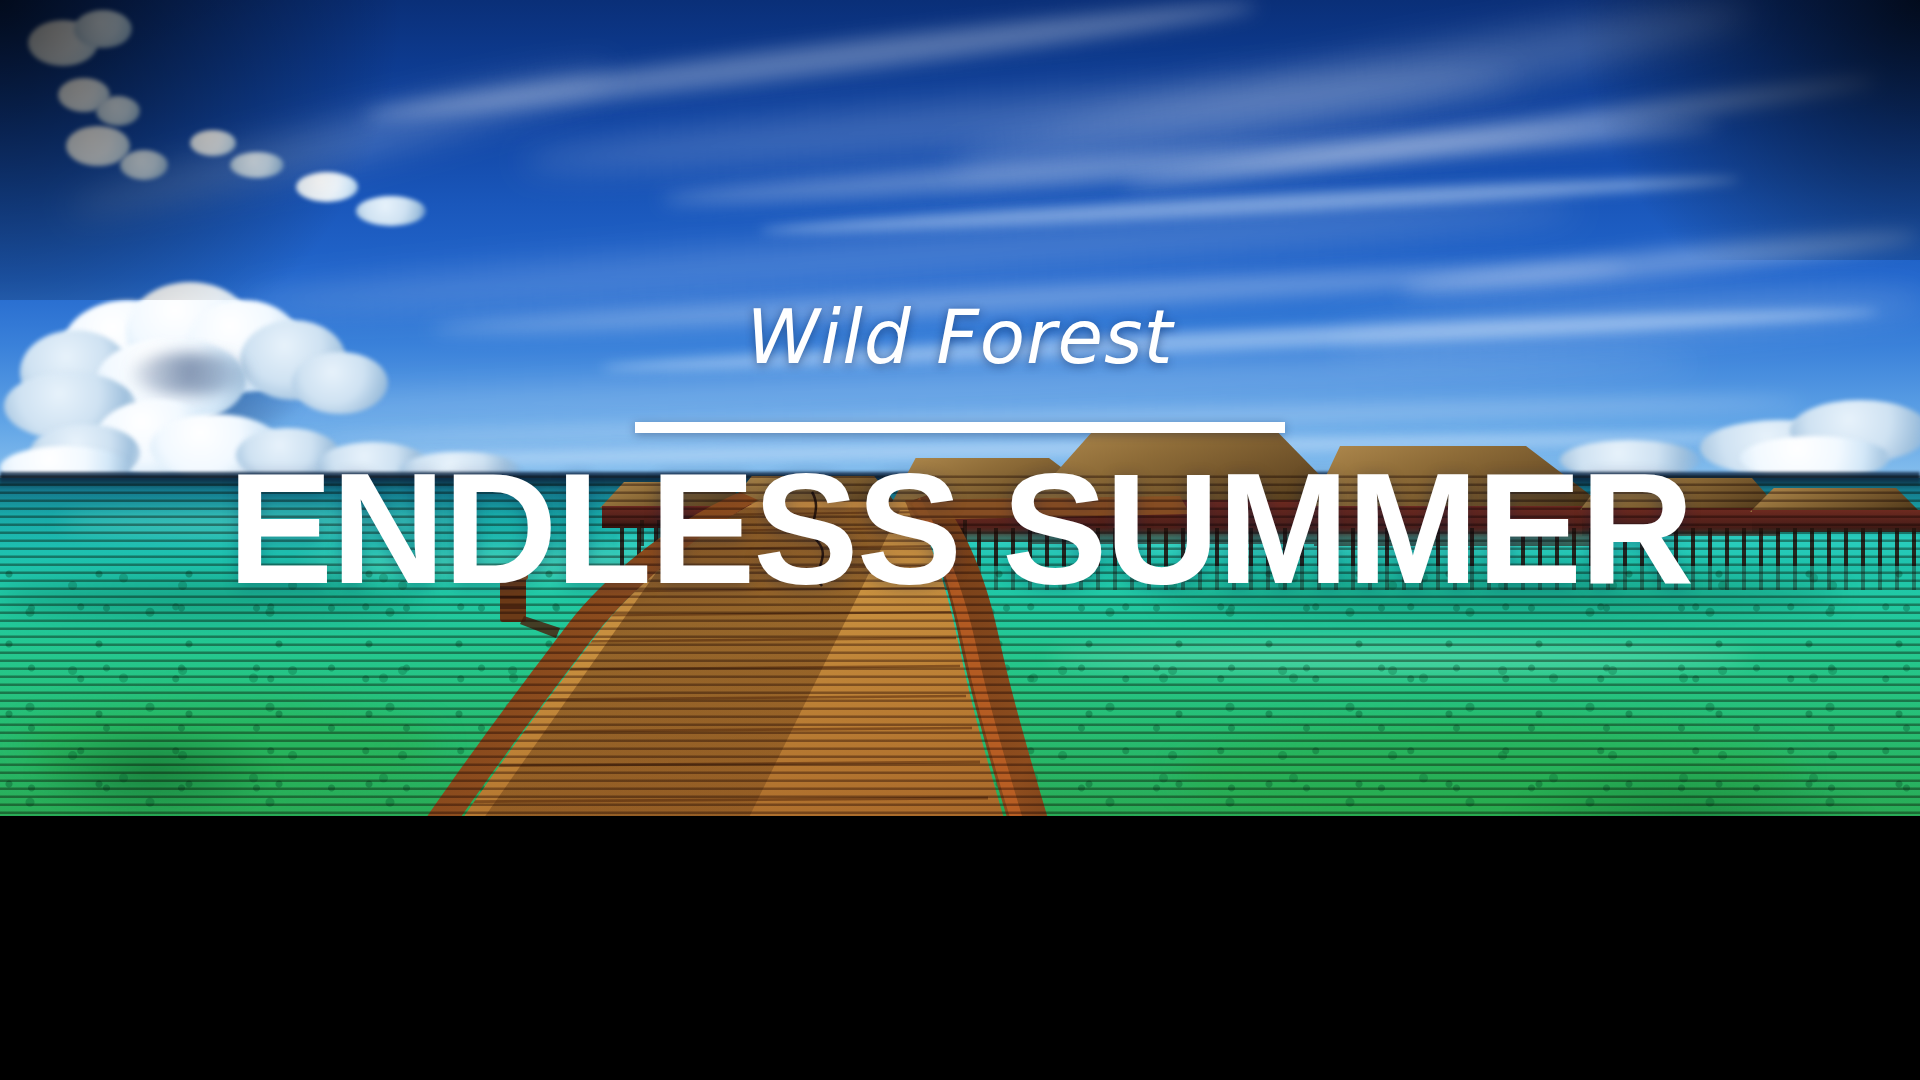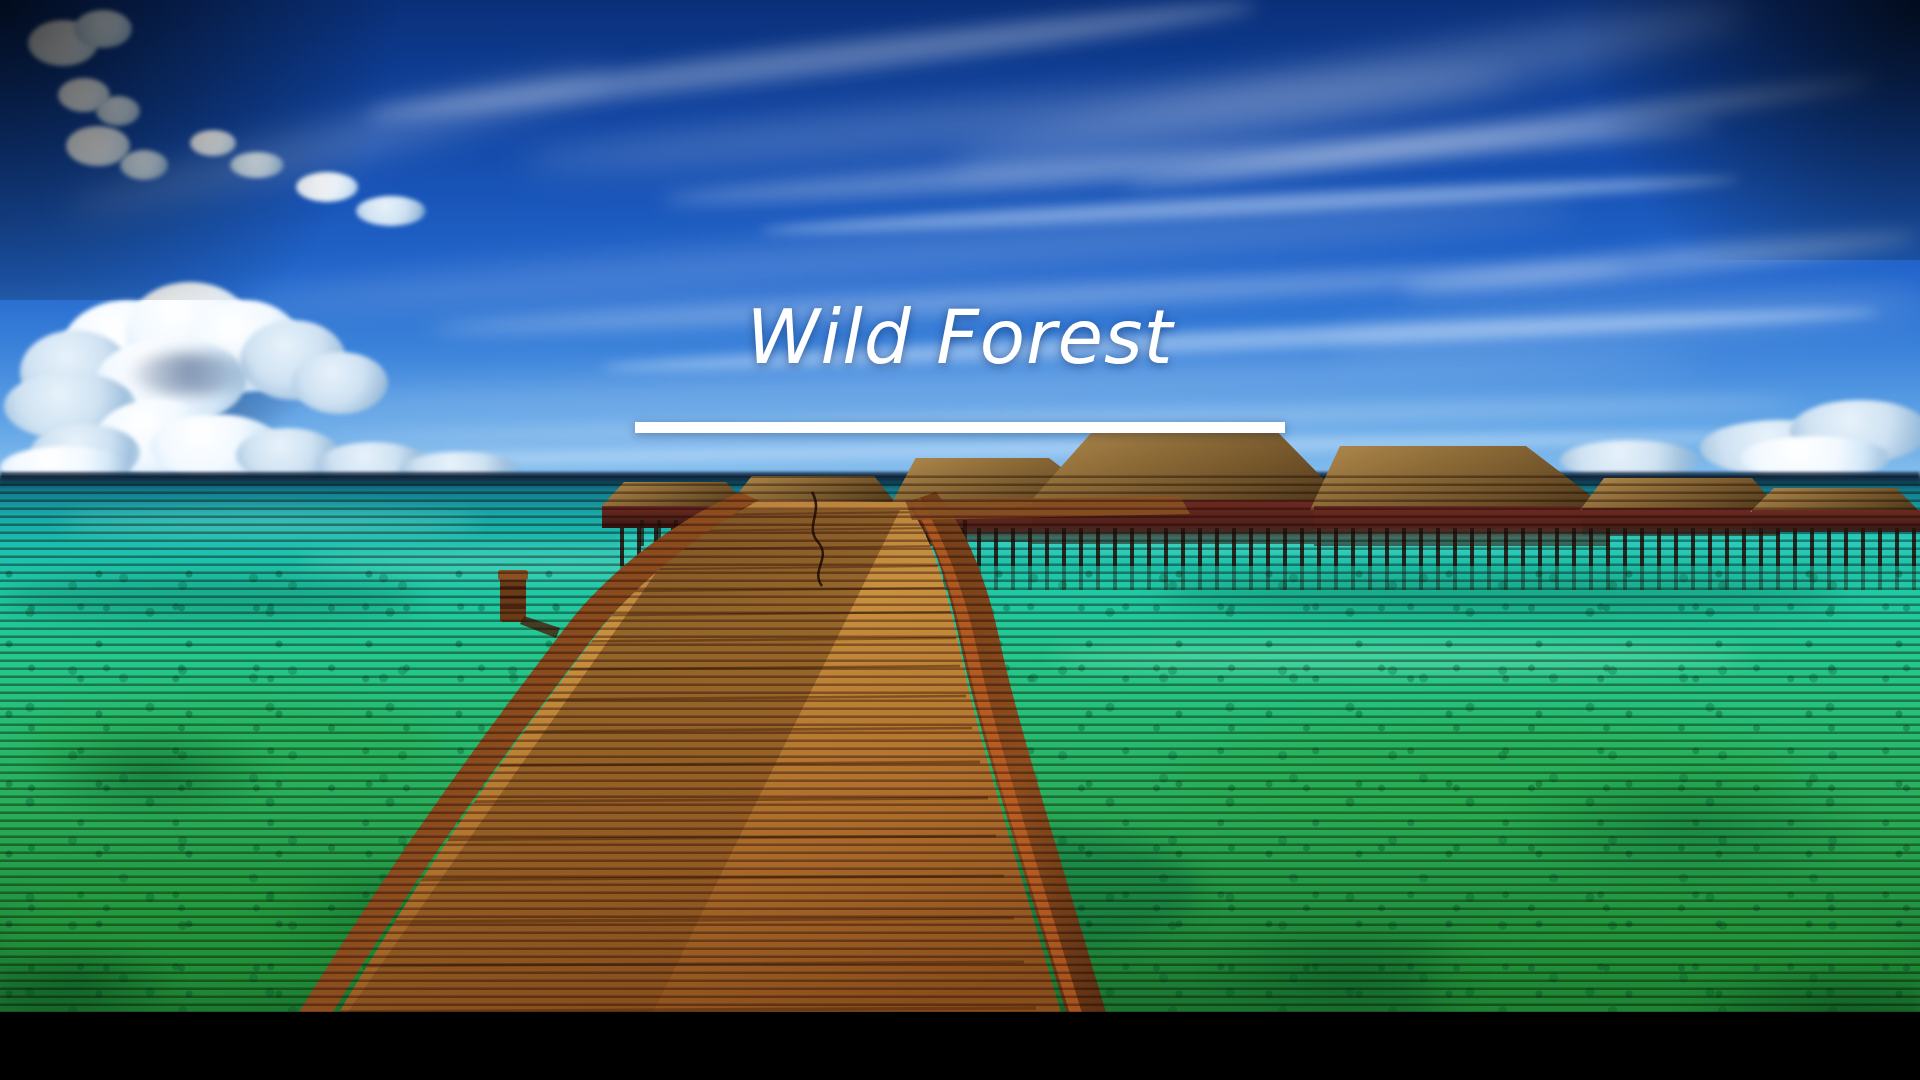--- a/index.html
+++ b/index.html
@@ -7,21 +7,21 @@
     padding: 0;
     background: #000;
   }
   body {
     font-family: "Liberation Sans", sans-serif;
   }
 
   #stage {
     position: relative;
     width: 1920px;
-    height: 1012px;
+    height: 816px;
     overflow: hidden;
     background: #062a6b;
   }
 
   
   .sky {
     position: absolute;
     left: 0; top: 0;
     width: 1920px;
     height: 600px;
@@ -459,15 +459,16 @@
 
   <div class="vignette"></div>
   <div class="corner-dark" style="left:0; top:0; width:420px; height:300px;"></div>
   <div class="corner-dark" style="right:0; top:0; width:360px; height:260px; transform:scaleX(-1);"></div>
 
   <div class="overlay">
     <div class="script-title">Wild Forest</div>
 
     <div class="rule"></div>
 
+    <div class="main-title">ENDLESS SUMMER</div>
   </div>
 
 </div>
 
 </body></html>

